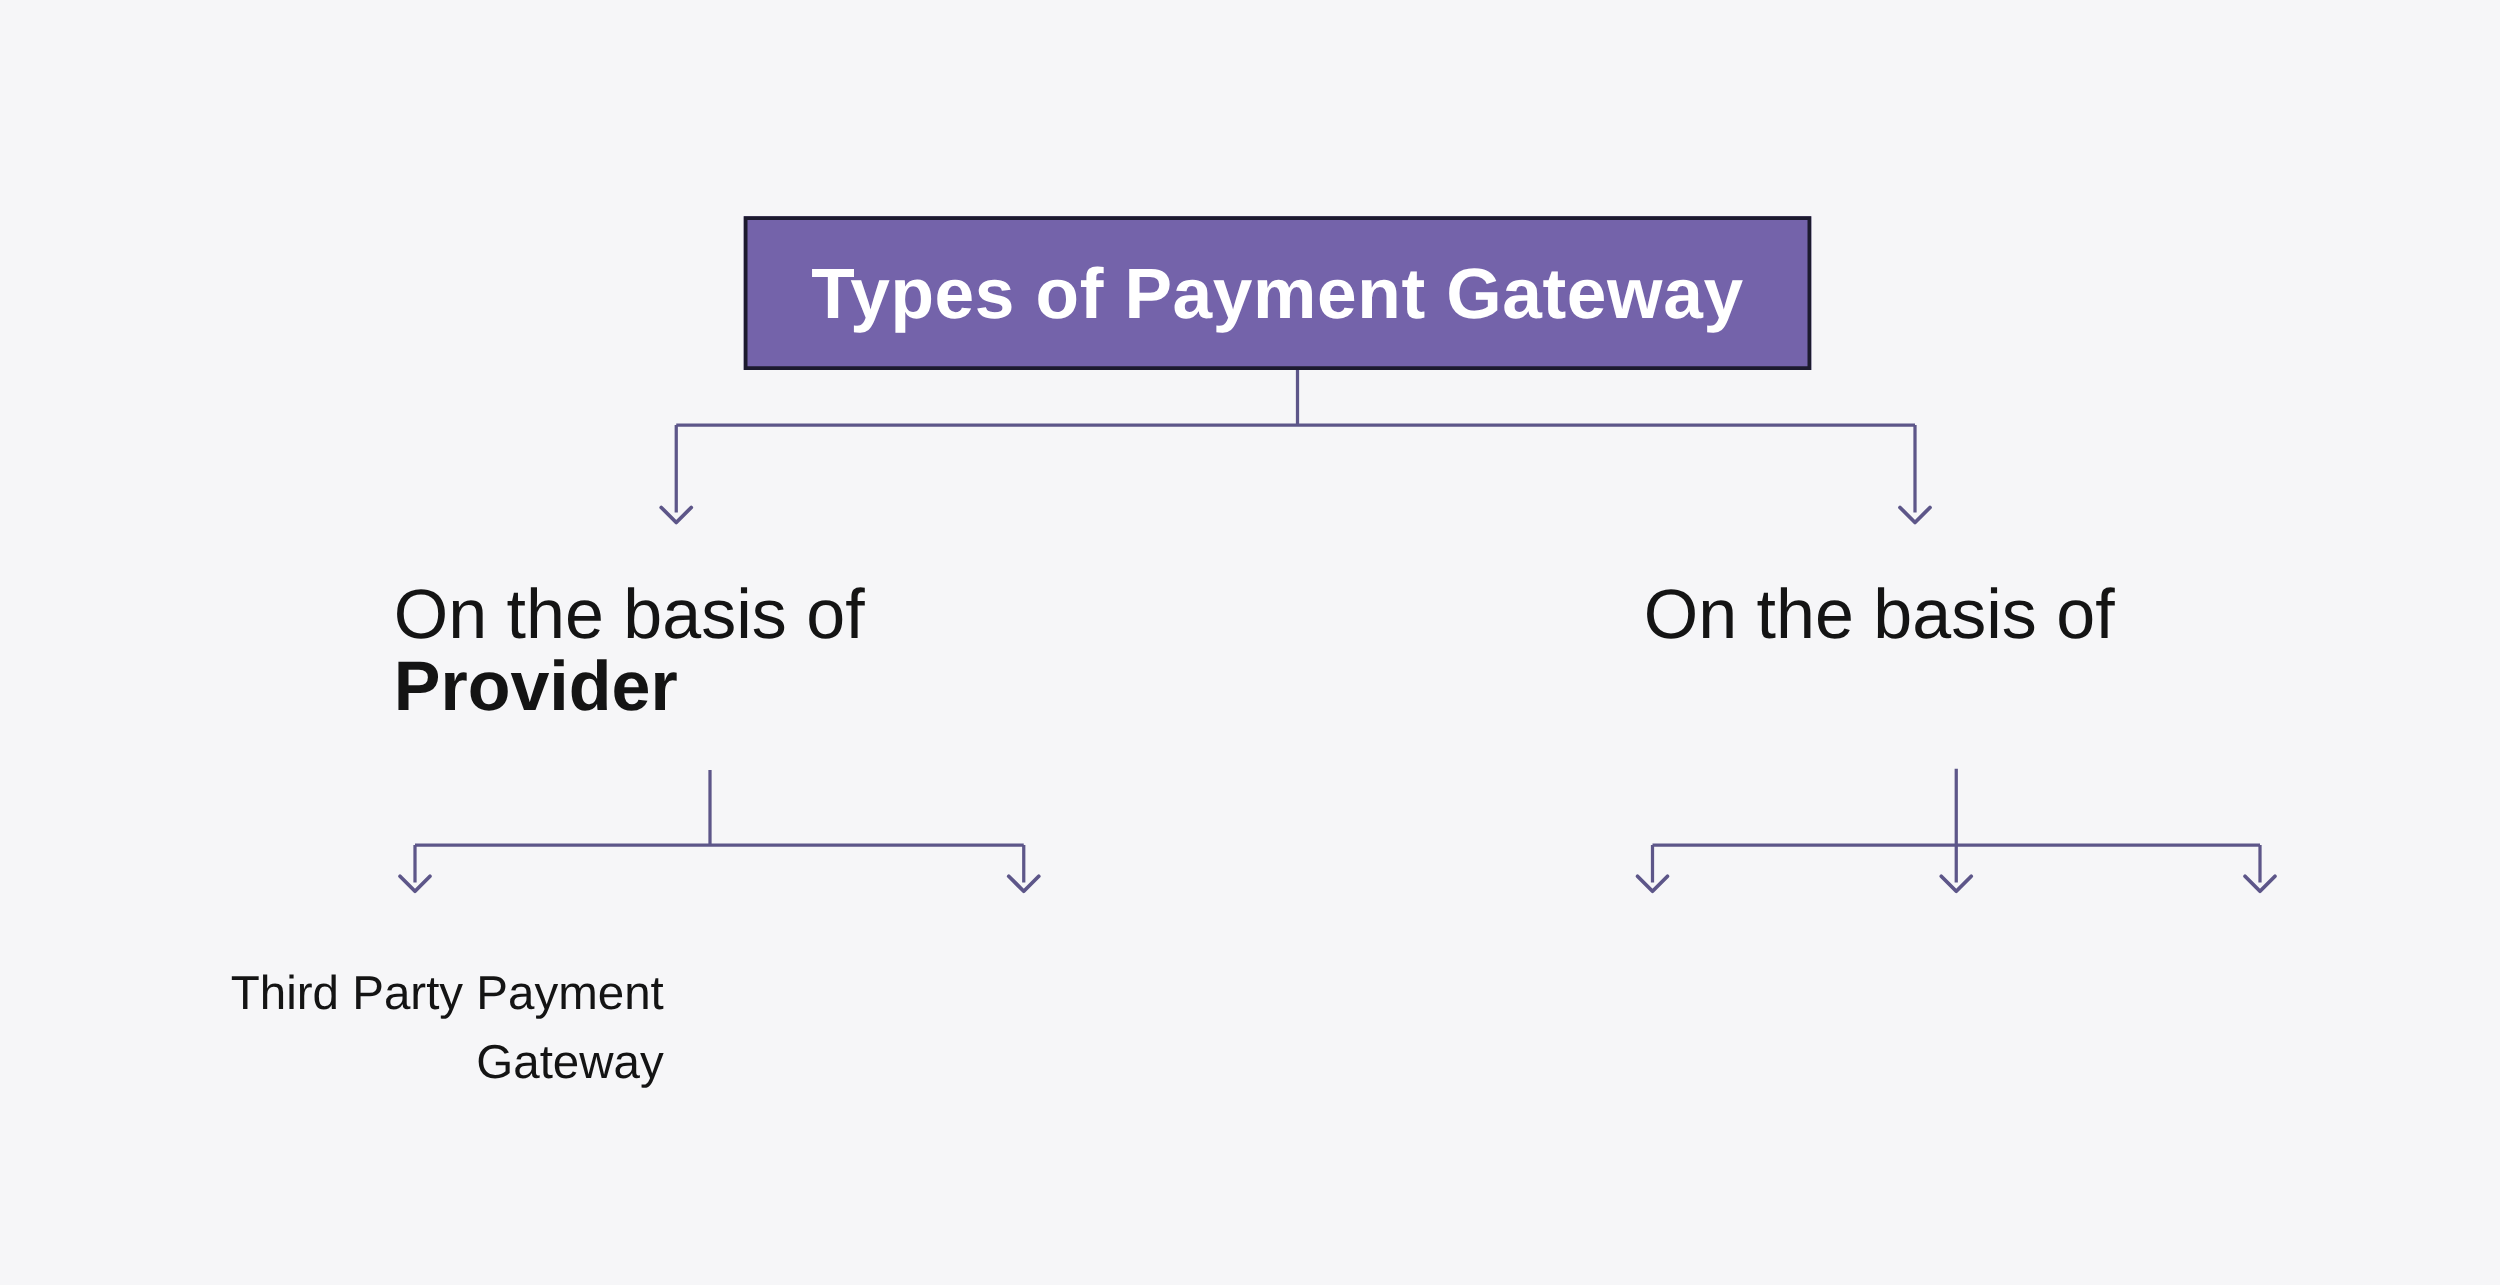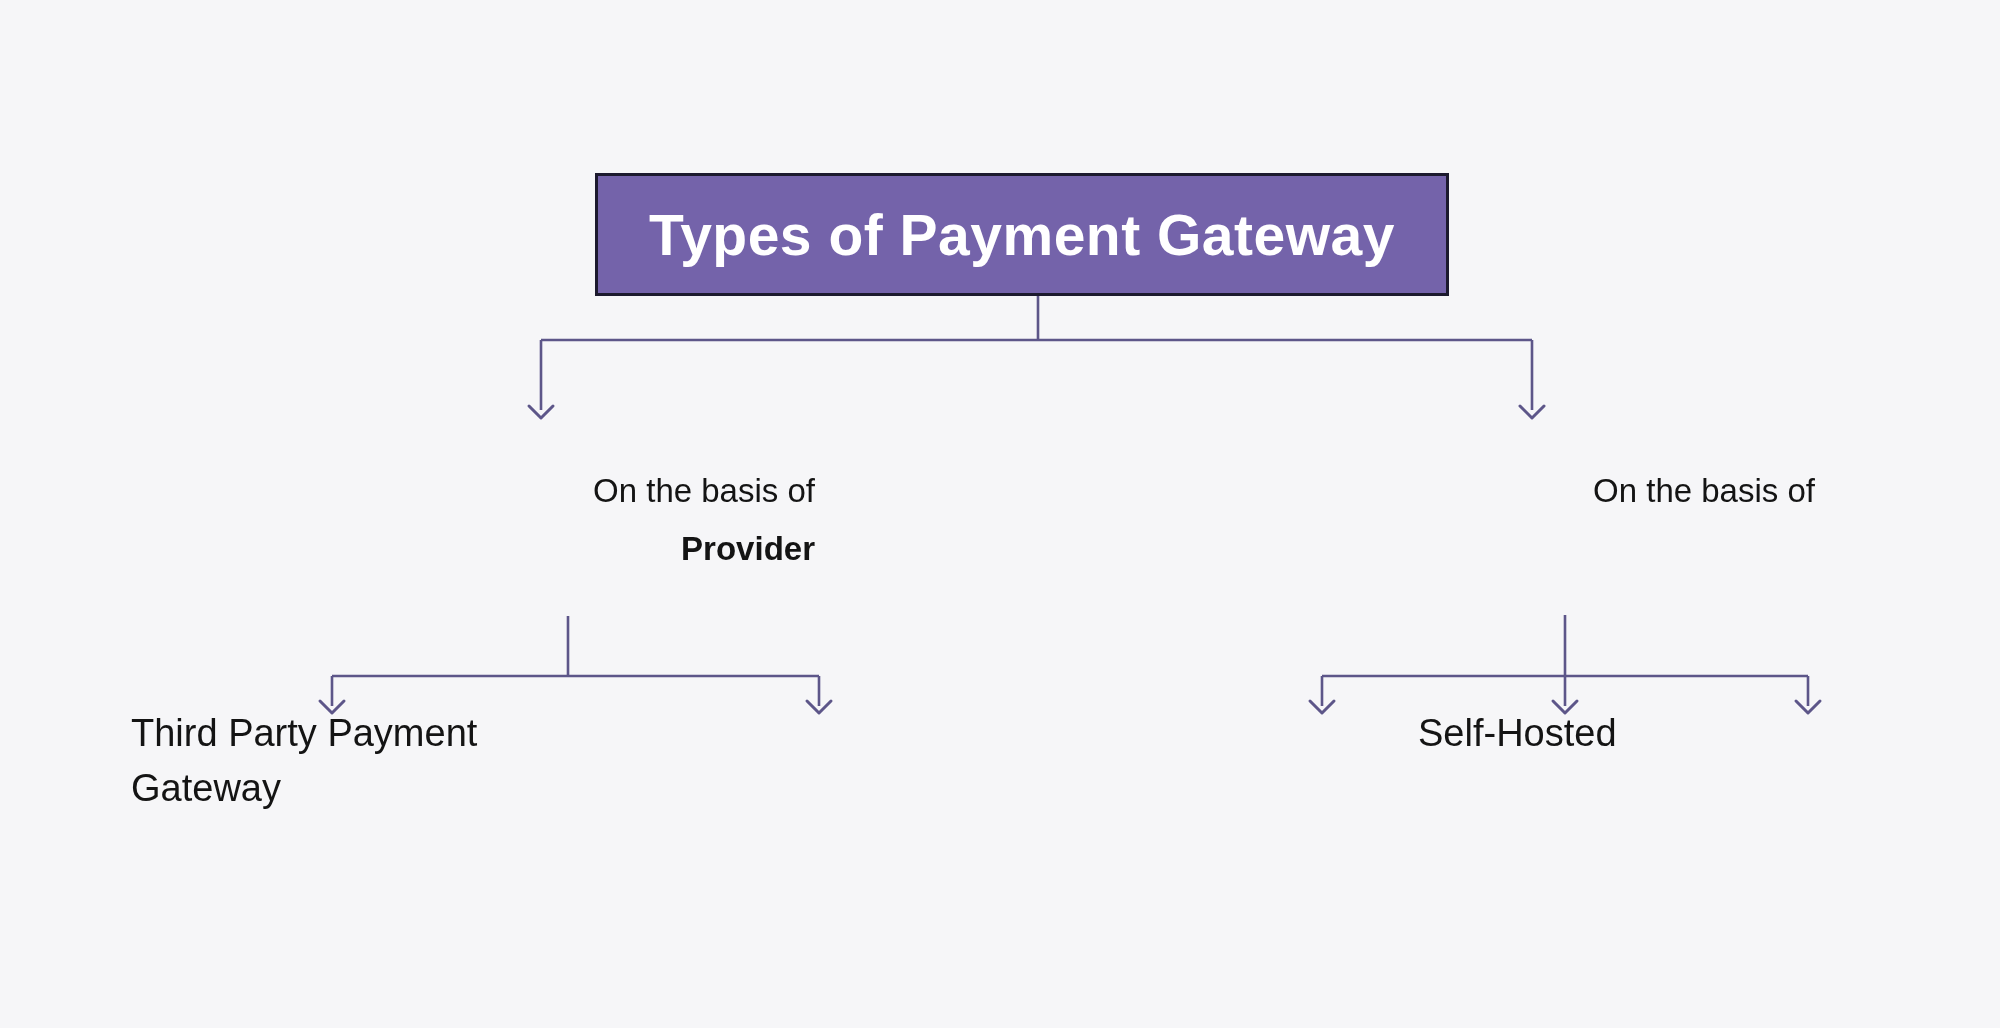--- a/index.html
+++ b/index.html
@@ -49,32 +49,32 @@
     font-size: 57px;
     font-weight: 700;
     color: var(--title-text);
     letter-spacing: 0.5px;
     white-space: nowrap;
   }
   .branch-label {
     position: absolute;
     width: 500px;
     top: 462px;
-    text-align: right;
-    font-size: 33px;
+    text-align: left;
+    font-size: 56px;
     line-height: 58px;
     color: var(--node-text);
   }
   .branch-label .branch-name { font-weight: 700; }
   .branch-provider { left: 293px; }
   .branch-payment-flow { left: 1293px; }
   .leaf {
     position: absolute;
-    top: 706px;
-    text-align: left;
+    top: 768px;
+    text-align: right;
     font-size: 38px;
     line-height: 55px;
     color: var(--node-text);
   }
   .leaf-third-party { left: 109px; width: 400px; }
   .leaf-bank       { left: 636px; width: 320px; }
   .leaf-hosted       { left: 1147px; width: 300px; }
   .leaf-self-hosted  { left: 1396px; width: 300px; }
   .leaf-off-website  { left: 1634px; width: 300px; }
 </style>
@@ -121,15 +121,14 @@
   <div class="branch-label branch-provider">
     <div class="branch-prefix">On the basis of</div>
     <div class="branch-name">Provider</div>
   </div>
 
   <div class="branch-label branch-payment-flow">
     <div class="branch-prefix">On the basis of</div>
   </div>
 
   <div class="leaf leaf-third-party">Third Party Payment Gateway</div>
-  <div class="leaf leaf-self-hosted">Self-Hosted</div>
 
 </div>
 
 </body></html>

